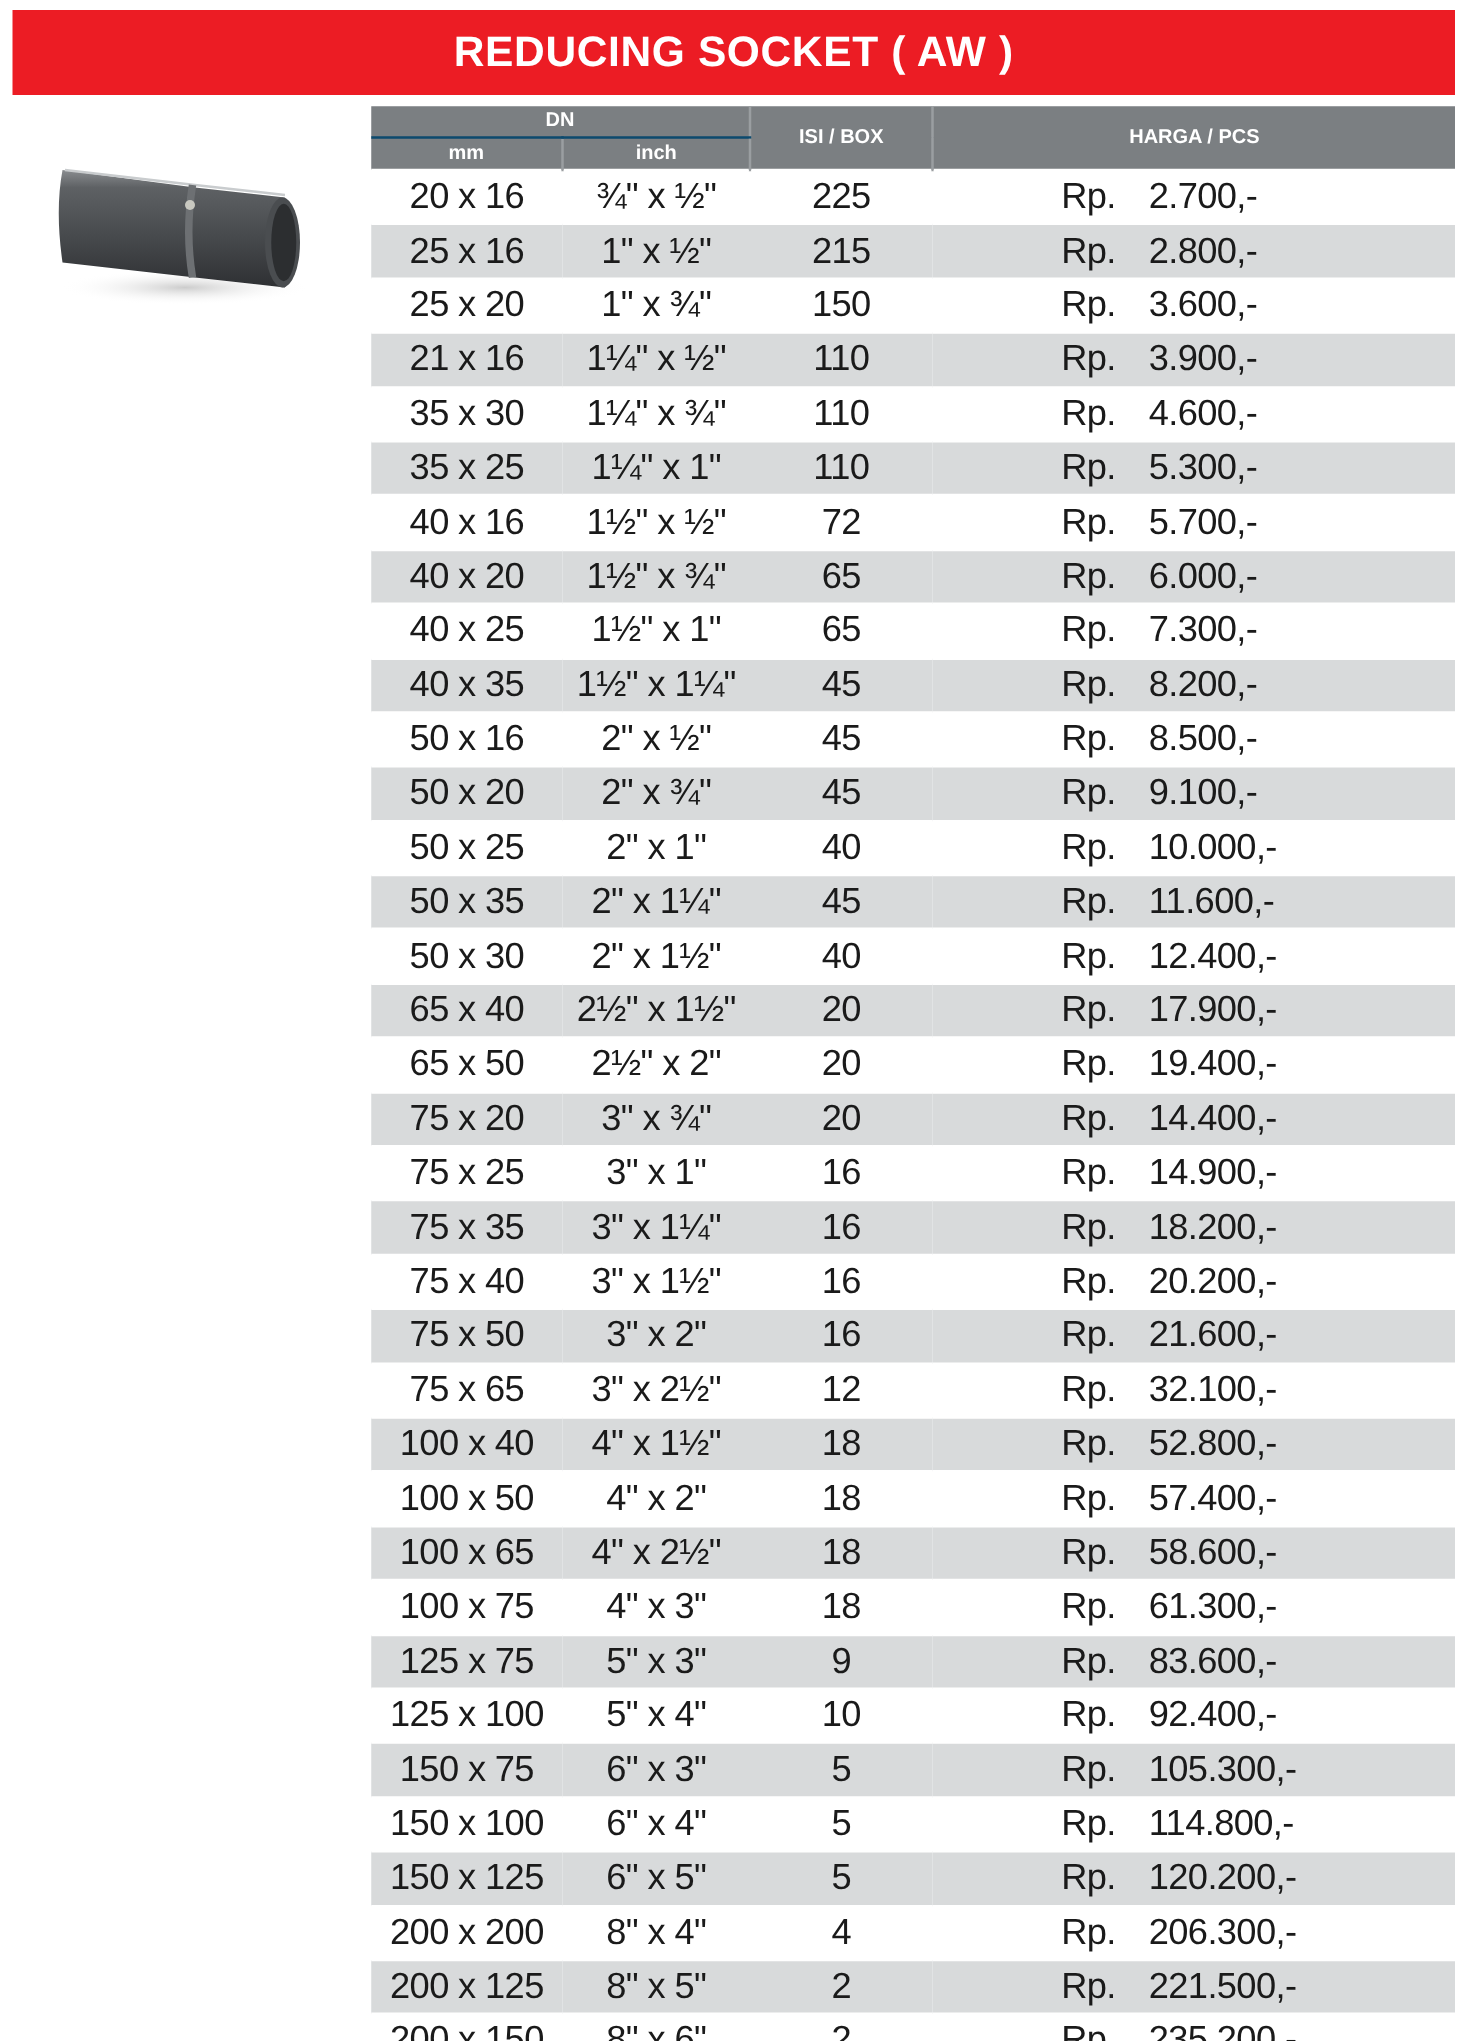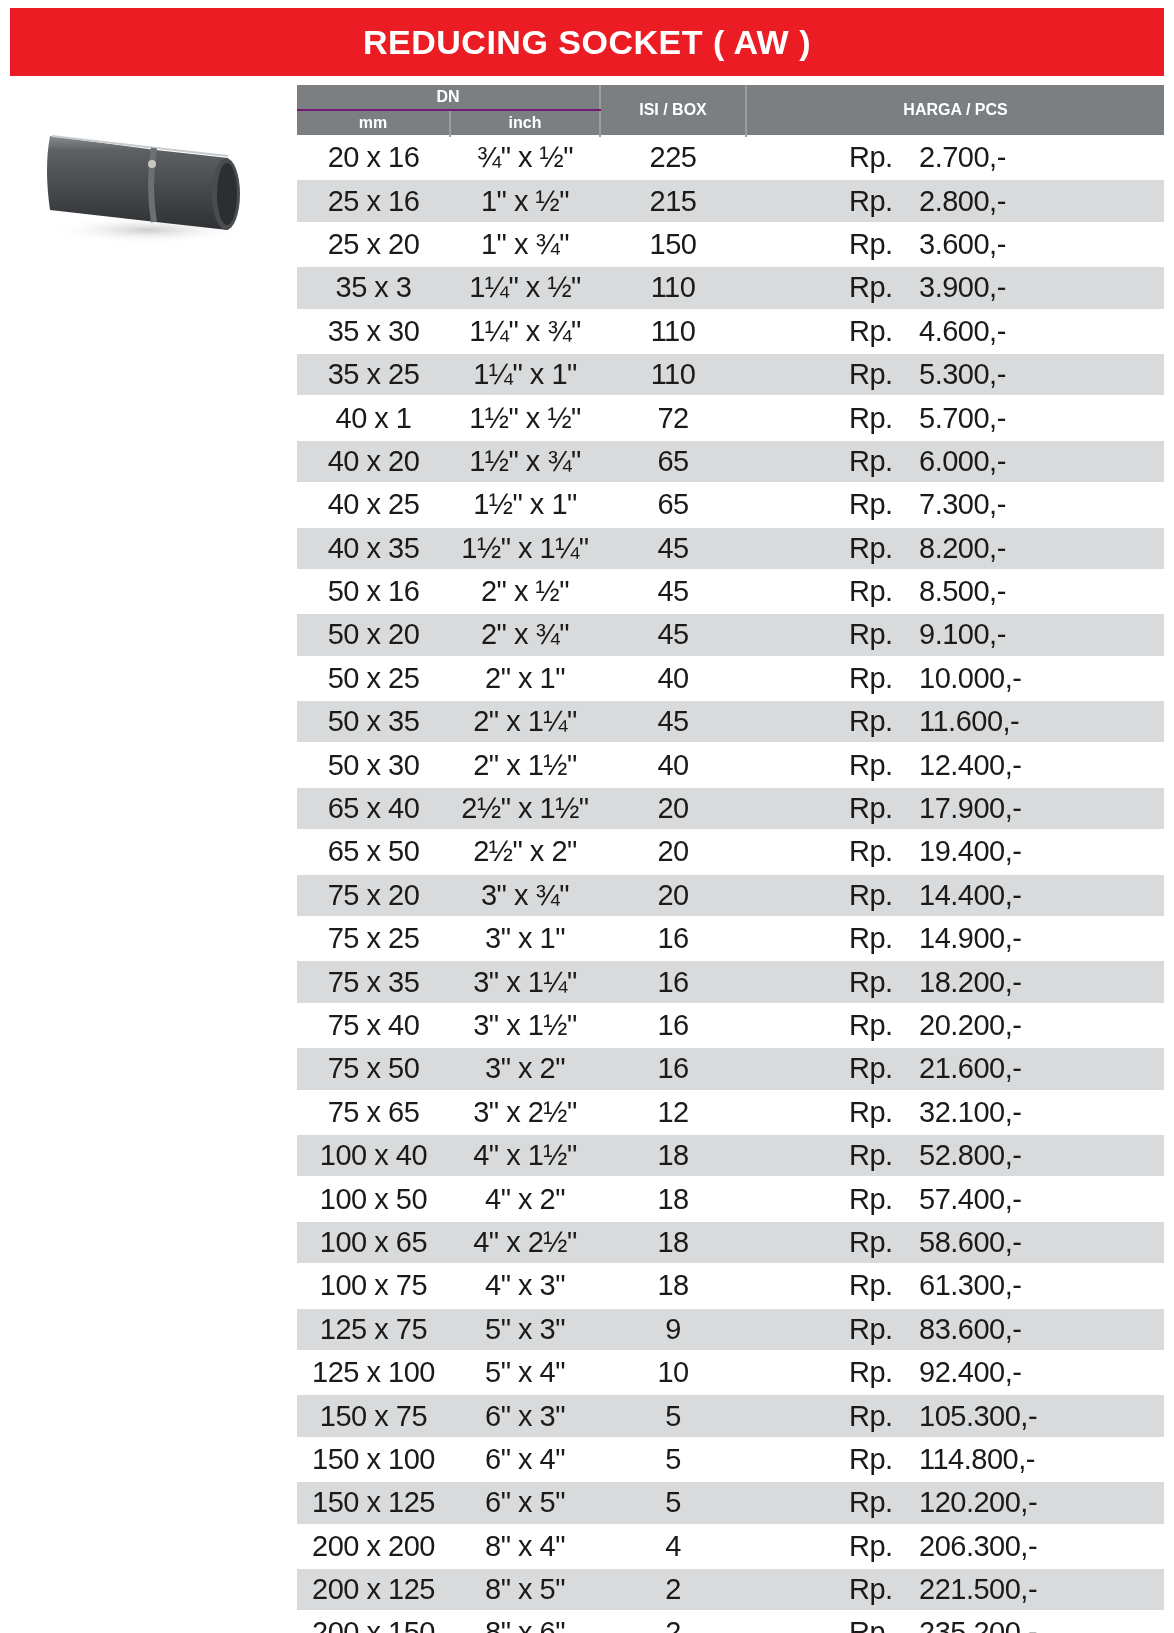--- a/index.html
+++ b/index.html
@@ -10,21 +10,21 @@
     .title-bar span { color: #fff; font-weight: bold; font-size: 34px; letter-spacing: 0.5px;
                       font-family: "Liberation Sans", sans-serif; }
     .product-image { position: absolute; left: 38px; top: 118px; width: 220px; height: 140px; }
     .table-wrap { position: absolute; left: 297px; top: 85px; width: 867px; }
     table { border-collapse: collapse; width: 867px; table-layout: fixed; }
     col.c-mm { width: 153px; } col.c-inch { width: 150px; } col.c-isi { width: 146px; } col.c-harga { width: 418px; }
     thead th { background: #7b7f82; color: #fff; font-weight: bold; font-size: 16px;
                font-family: "Liberation Sans", sans-serif; padding: 0; text-align: center; }
     thead tr.h1 th { height: 24px; }
     thead tr.h2 th { height: 24px; margin-top: 24px; }
-    th.dn { border-bottom: 2px solid #701a75; }
+    th.dn { border-bottom: 2px solid #0c4a6e; }
     th.sep-r { border-right: 2px solid #9a9ea1; }
     tbody td { height: 41.4px; font-size: 29px; text-align: center; padding: 0;
                font-family: "Liberation Sans Narrow", "Liberation Sans", sans-serif;
                letter-spacing: -0.5px; border-top: 2px solid #fff; color: #1a1a1a; }
     tbody tr:nth-child(even) td { background: #d8dadb; }
     td.price { text-align: left; }
     .rp { display: inline-block; margin-left: 103px; width: 70px; }
     .amt { display: inline-block; width: 130px; }
   </style>
 </head>
@@ -90,39 +90,39 @@
           <td>215</td>
           <td class="price"><span class="rp">Rp.</span><span class="amt">2.800,-</span></td>
         </tr>
         <tr>
           <td>25 x 20</td>
           <td>1" x ¾"</td>
           <td>150</td>
           <td class="price"><span class="rp">Rp.</span><span class="amt">3.600,-</span></td>
         </tr>
         <tr>
-          <td>35 x 3</td>
+          <td>21 x 16</td>
           <td>1¼" x ½"</td>
           <td>110</td>
           <td class="price"><span class="rp">Rp.</span><span class="amt">3.900,-</span></td>
         </tr>
         <tr>
           <td>35 x 30</td>
           <td>1¼" x ¾"</td>
           <td>110</td>
           <td class="price"><span class="rp">Rp.</span><span class="amt">4.600,-</span></td>
         </tr>
         <tr>
           <td>35 x 25</td>
           <td>1¼" x 1"</td>
           <td>110</td>
           <td class="price"><span class="rp">Rp.</span><span class="amt">5.300,-</span></td>
         </tr>
         <tr>
-          <td>40 x 1</td>
+          <td>40 x 16</td>
           <td>1½" x ½"</td>
           <td>72</td>
           <td class="price"><span class="rp">Rp.</span><span class="amt">5.700,-</span></td>
         </tr>
         <tr>
           <td>40 x 20</td>
           <td>1½" x ¾"</td>
           <td>65</td>
           <td class="price"><span class="rp">Rp.</span><span class="amt">6.000,-</span></td>
         </tr>

